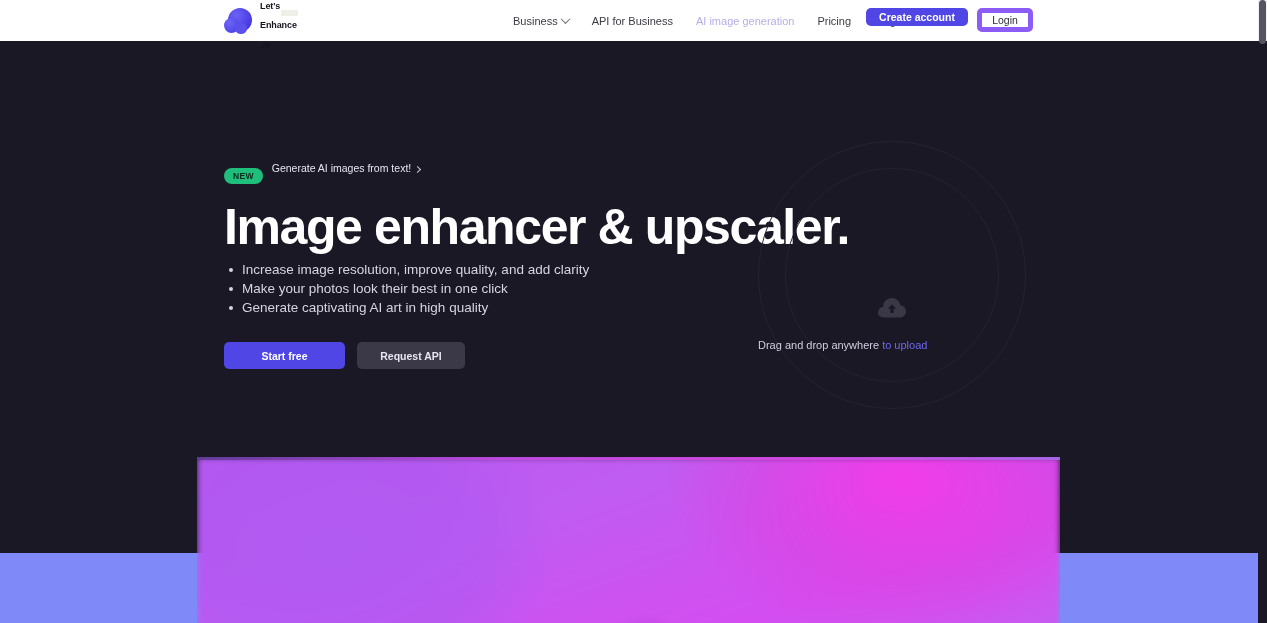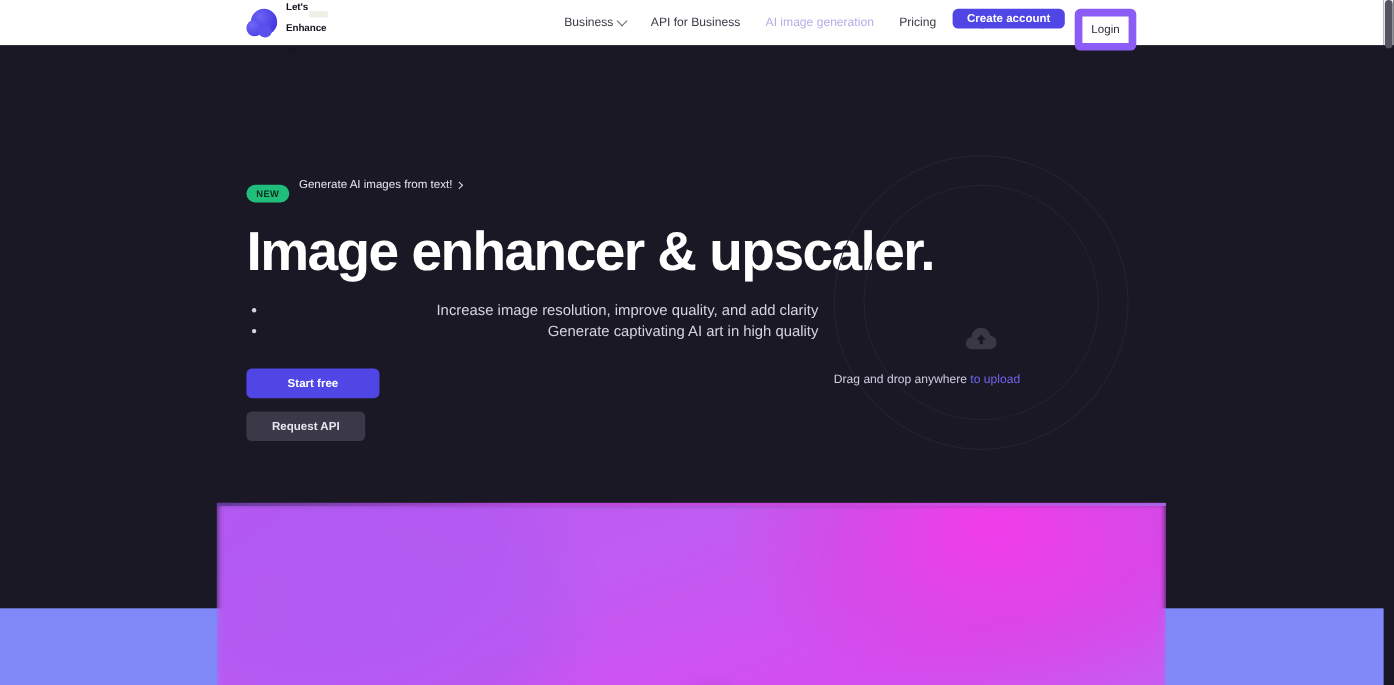--- a/index.html
+++ b/index.html
@@ -91,22 +91,22 @@
     position:absolute; left:866px; top:8px;
     width:102px; height:18px; border-radius:5px;
     background:#4f46e5; color:#ffffff;
     font-size:10.5px; font-weight:bold;
     display:flex; align-items:center; justify-content:center;
     cursor:pointer; border:none;
     font-family:"Liberation Sans", sans-serif;
   }
   #btn-login {
     position:absolute; left:977px; top:8px;
-    width:56px; height:38px; border-radius:5px;
-    background:#ffffff; color:#2e2d39; border:7px solid #8b5cf6;
+    width:56px; height:24px; border-radius:5px;
+    background:#ffffff; color:#2e2d39; border:5px solid #8b5cf6;
     font-size:10.5px;
     display:flex; align-items:center; justify-content:center;
     cursor:pointer;
     font-family:"Liberation Sans", sans-serif;
   }
 
   
   #hero {
     position:absolute; top:41px; left:0; width:1258px; height:416px;
     background:#1a1824; overflow:hidden;
@@ -132,31 +132,31 @@
     border-right:1.3px solid #cfcddd; border-top:1.3px solid #cfcddd;
     transform:rotate(45deg);
   }
 
   #hero-title {
     margin-top:16px;
     font-size:50px; line-height:56px; font-weight:bold;
     color:#ffffff; letter-spacing:-1.4px; white-space:nowrap;
   }
 
-  #hero-list { margin-top:16px; list-style:none;text-align:right; }
+  #hero-list { margin-top:5px; list-style:none; }
   #hero-list li {
     position:relative; padding-left:18px;
     font-size:13.5px; line-height:19px; color:#d6d4e2;
   }
   #hero-list li::before {
     content:""; position:absolute; left:5px; top:8px;
     width:4px; height:4px; border-radius:50%; background:#d6d4e2;
   }
 
-  #hero-ctas { margin-top:25px; display:flex; gap:12px;flex-direction:column; }
+  #hero-ctas { margin-top:25px; display:flex; gap:12px; }
   #btn-start {
     width:121px; height:27px; border-radius:5px;
     background:#4f46e5; color:#ffffff; border:none;
     font-size:10.5px; font-weight:bold;
     display:flex; align-items:center; justify-content:center; cursor:pointer;
     font-family:"Liberation Sans", sans-serif;
   }
   #btn-api {
     width:108px; height:27px; border-radius:5px;
     background:#3b3948; color:#e7e5f0; border:none;
@@ -224,20 +224,21 @@
 
       <div id="new-pill">
         <span id="new-badge">NEW</span>
         <span id="new-text"><span>Generate AI images from text!</span><i id="new-arrow"></i></span>
       </div>
 
       <h1 id="hero-title">Image enhancer &amp; upscaler.</h1>
 
       <ul id="hero-list">
         <li>Increase image resolution, improve quality, and add clarity</li>
+        <li>Make your photos look their best in one click</li>
         <li>Generate captivating AI art in high quality</li>
       </ul>
 
       <div id="hero-ctas">
         <button id="btn-start">Start free</button>
         <button id="btn-api">Request API</button>
       </div>
 
     </div>
 

